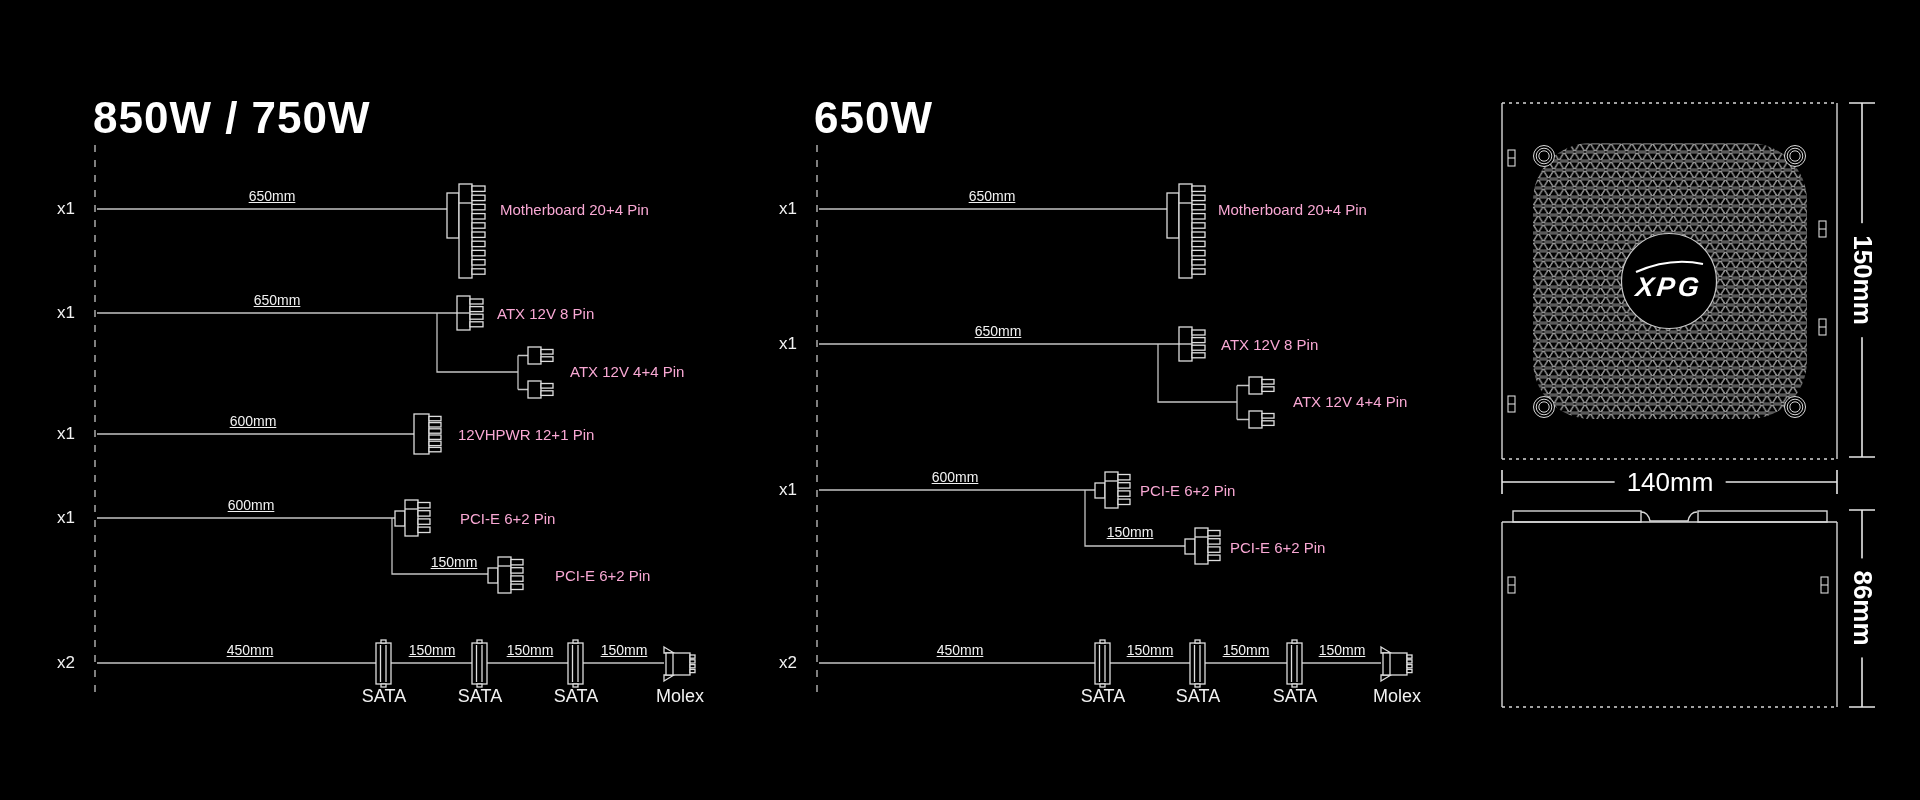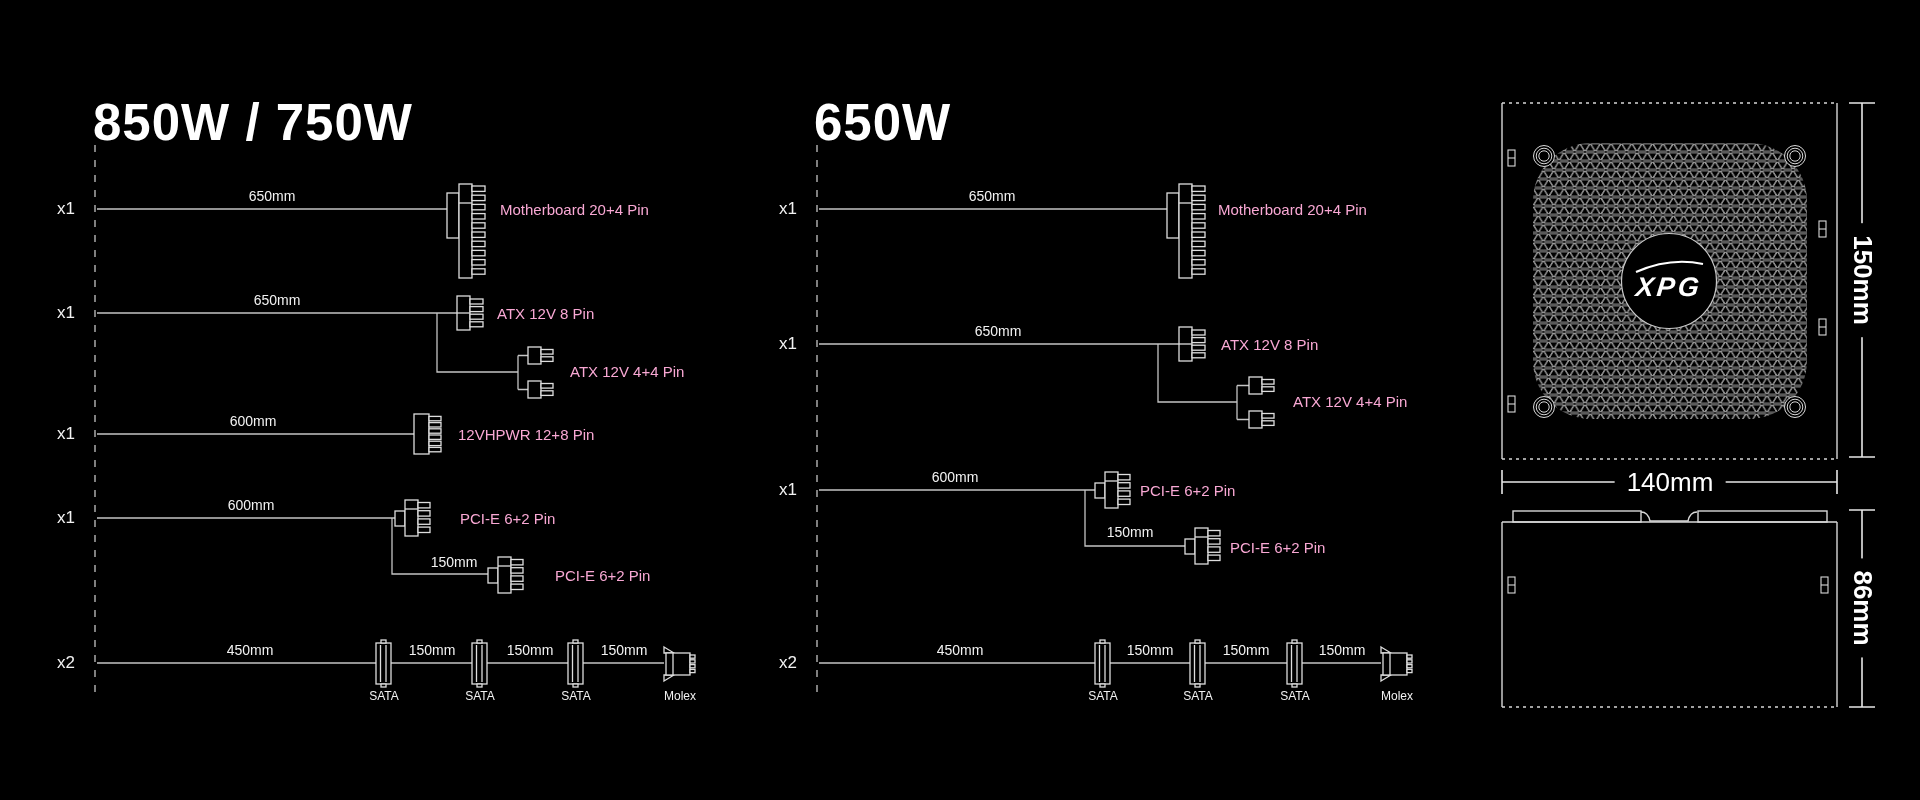--- a/index.html
+++ b/index.html
@@ -2,25 +2,25 @@
 <html><head>
 <meta charset="utf-8">
 <style>
   html,body{margin:0;padding:0;background:#000;}
   #stage{
     position:relative;width:1920px;height:800px;background:#000;overflow:hidden;
     font-family:"Liberation Sans", sans-serif;color:#fff;
   }
   #art{position:absolute;left:0;top:0;width:1920px;height:800px;}
   .abs{position:absolute;white-space:nowrap;}
-  .title{font-size:51px;font-weight:bold;letter-spacing:1px;color:#fff;}
+  .title{font-size:44px;font-weight:bold;letter-spacing:1px;color:#fff;}
   .cnt{font-size:17px;color:#f2f2f2;transform:translate(-50%,-50%);}
-  .len{font-size:14px;color:#f2f2f2;transform:translate(-50%,-50%);}
+  .len{font-size:14px;color:#f2f2f2;transform:translate(-50%,-50%);text-decoration:underline;}
   .conn{font-size:15px;color:#f9a8d4;transform:translate(0,-50%);}
-  .under{font-size:12px;color:#f2f2f2;transform:translate(-50%,-50%);}
+  .under{font-size:18px;color:#f2f2f2;transform:translate(-50%,-50%);}
   .hdim{font-size:26px;font-weight:normal;color:#fff;background:#000;padding:0 12px;transform:translate(-50%,-50%);}
   .vdim{font-size:26px;font-weight:bold;color:#fff;background:#000;padding:0 12px;transform:translate(-50%,-50%) rotate(90deg);}
   .xpg{font-size:27px;font-weight:bold;font-style:italic;letter-spacing:3px;color:#fff;
        transform:translate(-50%,-50%) skewX(-6deg);}
 </style>
 </head>
 <body>
 
 <div id="stage">
 
@@ -221,21 +221,21 @@
   <span class="abs len" style="left:272px;top:196px;">650mm</span>
   <span class="abs conn" style="left:500px;top:209px;">Motherboard 20+4 Pin</span>
 
   <span class="abs cnt" style="left:66px;top:313px;">x1</span>
   <span class="abs len" style="left:277px;top:300px;">650mm</span>
   <span class="abs conn" style="left:497px;top:313px;">ATX 12V 8 Pin</span>
   <span class="abs conn" style="left:570px;top:371px;">ATX 12V 4+4 Pin</span>
 
   <span class="abs cnt" style="left:66px;top:434px;">x1</span>
   <span class="abs len" style="left:253px;top:421px;">600mm</span>
-  <span class="abs conn" style="left:458px;top:434px;">12VHPWR 12+8 Pin</span>
+  <span class="abs conn" style="left:458px;top:434px;">12VHPWR 12+1 Pin</span>
 
   <span class="abs cnt" style="left:66px;top:518px;">x1</span>
   <span class="abs len" style="left:251px;top:505px;">600mm</span>
   <span class="abs conn" style="left:460px;top:518px;">PCI-E 6+2 Pin</span>
   <span class="abs len" style="left:454px;top:562px;">150mm</span>
   <span class="abs conn" style="left:555px;top:575px;">PCI-E 6+2 Pin</span>
 
   <span class="abs cnt" style="left:66px;top:663px;">x2</span>
   <span class="abs len" style="left:250px;top:650px;">450mm</span>
   <span class="abs len" style="left:432px;top:650px;">150mm</span>

